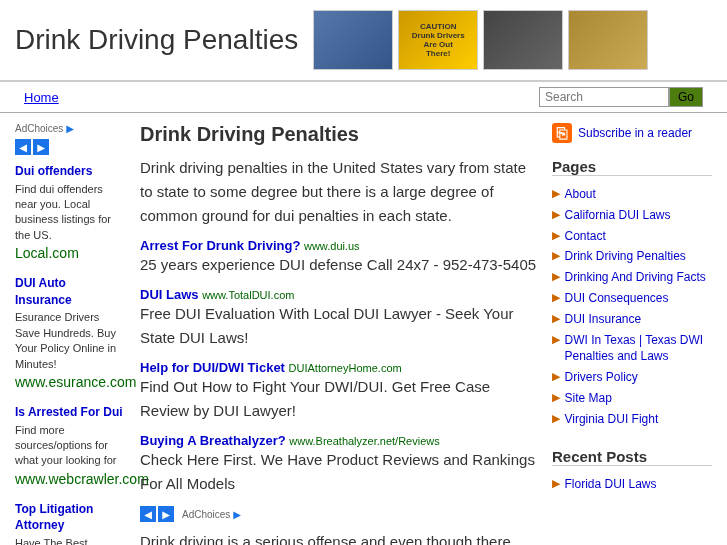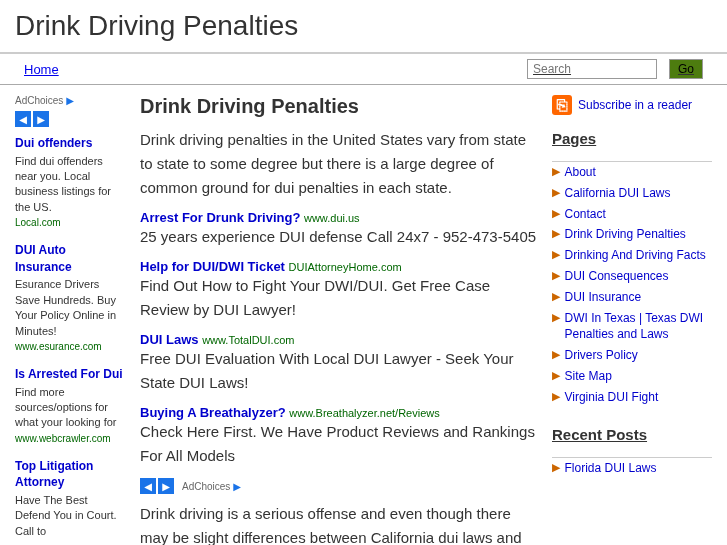--- a/index.html
+++ b/index.html
@@ -7,69 +7,75 @@
     
     #header { padding: 10px 15px; display: flex; align-items: center; justify-content: space-between; border-bottom: 2px solid #ccc; }
     #header-left { display: flex; align-items: center; gap: 15px; }
     #site-title { font-size: 28px; font-weight: normal; color: #333; }
     #header-images { display: flex; gap: 5px; }
     .header-img { width: 80px; height: 60px; background: #888; border: 1px solid #ccc; }
     .header-img.img1 { background: linear-gradient(135deg, #5577aa, #335588); }
     .header-img.img2 { background: linear-gradient(135deg, #cc9900, #ffcc00); display: flex; align-items: center; justify-content: center; font-size: 9px; font-weight: bold; text-align: center; color: #333; }
     .header-img.img3 { background: linear-gradient(135deg, #444, #666); }
     .header-img.img4 { background: linear-gradient(135deg, #aa8833, #ccaa55); }
-    #search-bar { display: flex; align-items: center; gap: 12px; text-decoration: underline; }
+    #search-bar { display: flex; align-items: center; gap: 0; }
     #search-bar input { border: 1px solid #999; padding: 2px 5px; font-size: 12px; width: 130px; }
     #search-bar button { background: #4d7c0f; border: 1px solid #999; padding: 2px 8px; font-size: 12px; cursor: pointer; }
 
     #nav-search-row { display: flex; align-items: center; justify-content: space-between; padding: 5px 24px; border-bottom: 1px solid #aaa; }
 
     #main { display: flex; padding: 10px 15px; gap: 15px; }
 
     #left-sidebar { width: 110px; flex-shrink: 0; }
     .ad-choices-label { font-size: 10px; color: #666; display: flex; align-items: center; gap: 3px; margin-bottom: 5px; }
     .ad-nav-btns { display: flex; gap: 2px; margin-bottom: 8px; }
     .ad-nav-btn { background: #1a73e8; color: #fff; border: none; width: 16px; height: 16px; font-size: 10px; cursor: pointer; display: flex; align-items: center; justify-content: center; }
 
     .sidebar-ad { margin-bottom: 14px; }
     .sidebar-ad a { color: #0000cc; text-decoration: none; font-weight: bold; font-size: 12px; line-height: 1.3; }
     .sidebar-ad p { font-size: 11px; color: #333; line-height: 1.4; margin-top: 2px; }
-    .sidebar-ad .ad-url { color: #006600; font-size: 10px; display: block; margin-top: 2px; }
+    .sidebar-ad .ad-url { color: #006600; font-size: 14px; display: block; margin-top: 2px; }
 
     #content { flex: 1; min-width: 0; }
     #content h1 { font-size: 20px; font-weight: bold; color: #333; margin-bottom: 10px; }
     #content p { font-size: 15px; line-height: 1.6; margin-bottom: 10px; }
     #content a { color: #0000cc; }
 
     .ad-entry { margin-bottom: 10px; }
     .ad-entry .ad-title { color: #0000cc; text-decoration: none; font-size: 13px; font-weight: bold; }
     .ad-entry p { font-size: 12px; color: #333; line-height: 1.5; }
 
     .content-ad-row { display: flex; align-items: center; gap: 3px; margin: 8px 0; }
     .content-ad-btns { display: flex; gap: 2px; }
     .content-ad-btn { background: #1a73e8; color: #fff; border: none; width: 16px; height: 16px; font-size: 10px; cursor: pointer; }
     .adchoices-inline { font-size: 10px; color: #666; margin-left: 5px; }
 
     #right-sidebar { width: 160px; flex-shrink: 0; }
     .rss-row { display: flex; align-items: center; gap: 6px; margin-bottom: 15px; }
     .rss-icon { width: 20px; height: 20px; background: #ff6600; border-radius: 3px; display: flex; align-items: center; justify-content: center; color: #fff; font-size: 11px; font-weight: bold; }
     .rss-link { color: #0000cc; font-size: 12px; text-decoration: none; }
 
-    .right-section-title { font-size: 15px; font-weight: bold; color: #333; border-bottom: 1px solid #ccc; padding-bottom: 14px; margin-bottom: 0; text-decoration: underline; }
+    .right-section-title { font-size: 15px; font-weight: bold; color: #333; border-bottom: 1px solid #ccc; padding-bottom: 0; margin-bottom: 8px; }
     .right-link-list { list-style: none; margin-bottom: 18px; }
     .right-link-list li { padding: 2px 0; display: flex; align-items: flex-start; gap: 4px; }
     .page-icon { color: #cc6600; font-size: 11px; margin-top: 1px; }
     .right-link-list a { color: #0000cc; font-size: 12px; text-decoration: none; line-height: 1.4; }
   </style>
 </head>
 <body>
 
 <div id="header">
   <div id="header-left">
     <h1 id="site-title">Drink Driving Penalties</h1>
+    <div id="header-images">
+      <div class="header-img img1"></div>
+      <div class="header-img img2" style="font-size:8px; font-weight:bold; text-align:center; padding:3px; color:#333;">CAUTION<br>Drunk Drivers<br>Are Out<br>There!</div>
+      <div class="header-img img3"></div>
+      <div class="header-img img4"></div>
+    </div>
   </div>
 </div>
 
 <div id="nav-search-row">
   <a href="#">Home</a>
   <div id="search-bar">
     <input type="text" placeholder="Search" style="">
     <button>Go</button>
   </div>
 </div>
@@ -117,32 +123,32 @@
     <div class="ad-entry">
       <a href="#" class="ad-title">
         <span>Arrest For Drunk Driving?</span>
         <span style="font-weight:normal; color:#006600; font-size:11px;">www.dui.us</span>
       </a>
       <p>25 years experience DUI defense Call 24x7 - 952-473-5405</p>
     </div>
 
     <div class="ad-entry">
       <a href="#" class="ad-title">
+        <span>DUI Laws</span>
+        <span style="font-weight:normal; color:#006600; font-size:11px;">www.TotalDUI.com</span>
+      </a>
+      <p>Free DUI Evaluation With Local DUI Lawyer - Seek Your State DUI Laws!</p>
+    </div>
+
+    <div class="ad-entry">
+      <a href="#" class="ad-title">
         <span>Help for DUI/DWI Ticket</span>
         <span style="font-weight:normal; color:#006600; font-size:11px;">DUIAttorneyHome.com</span>
       </a>
       <p>Find Out How to Fight Your DWI/DUI. Get Free Case Review by DUI Lawyer!</p>
-    </div>
-
-    <div class="ad-entry">
-      <a href="#" class="ad-title">
-        <span>DUI Laws</span>
-        <span style="font-weight:normal; color:#006600; font-size:11px;">www.TotalDUI.com</span>
-      </a>
-      <p>Free DUI Evaluation With Local DUI Lawyer - Seek Your State DUI Laws!</p>
     </div>
 
     <div class="ad-entry">
       <a href="#" class="ad-title">
         <span>Buying A Breathalyzer?</span>
         <span style="font-weight:normal; color:#006600; font-size:11px;">www.Breathalyzer.net/Reviews</span>
       </a>
       <p>Check Here First. We Have Product Reviews and Rankings For All Models</p>
     </div>
 

